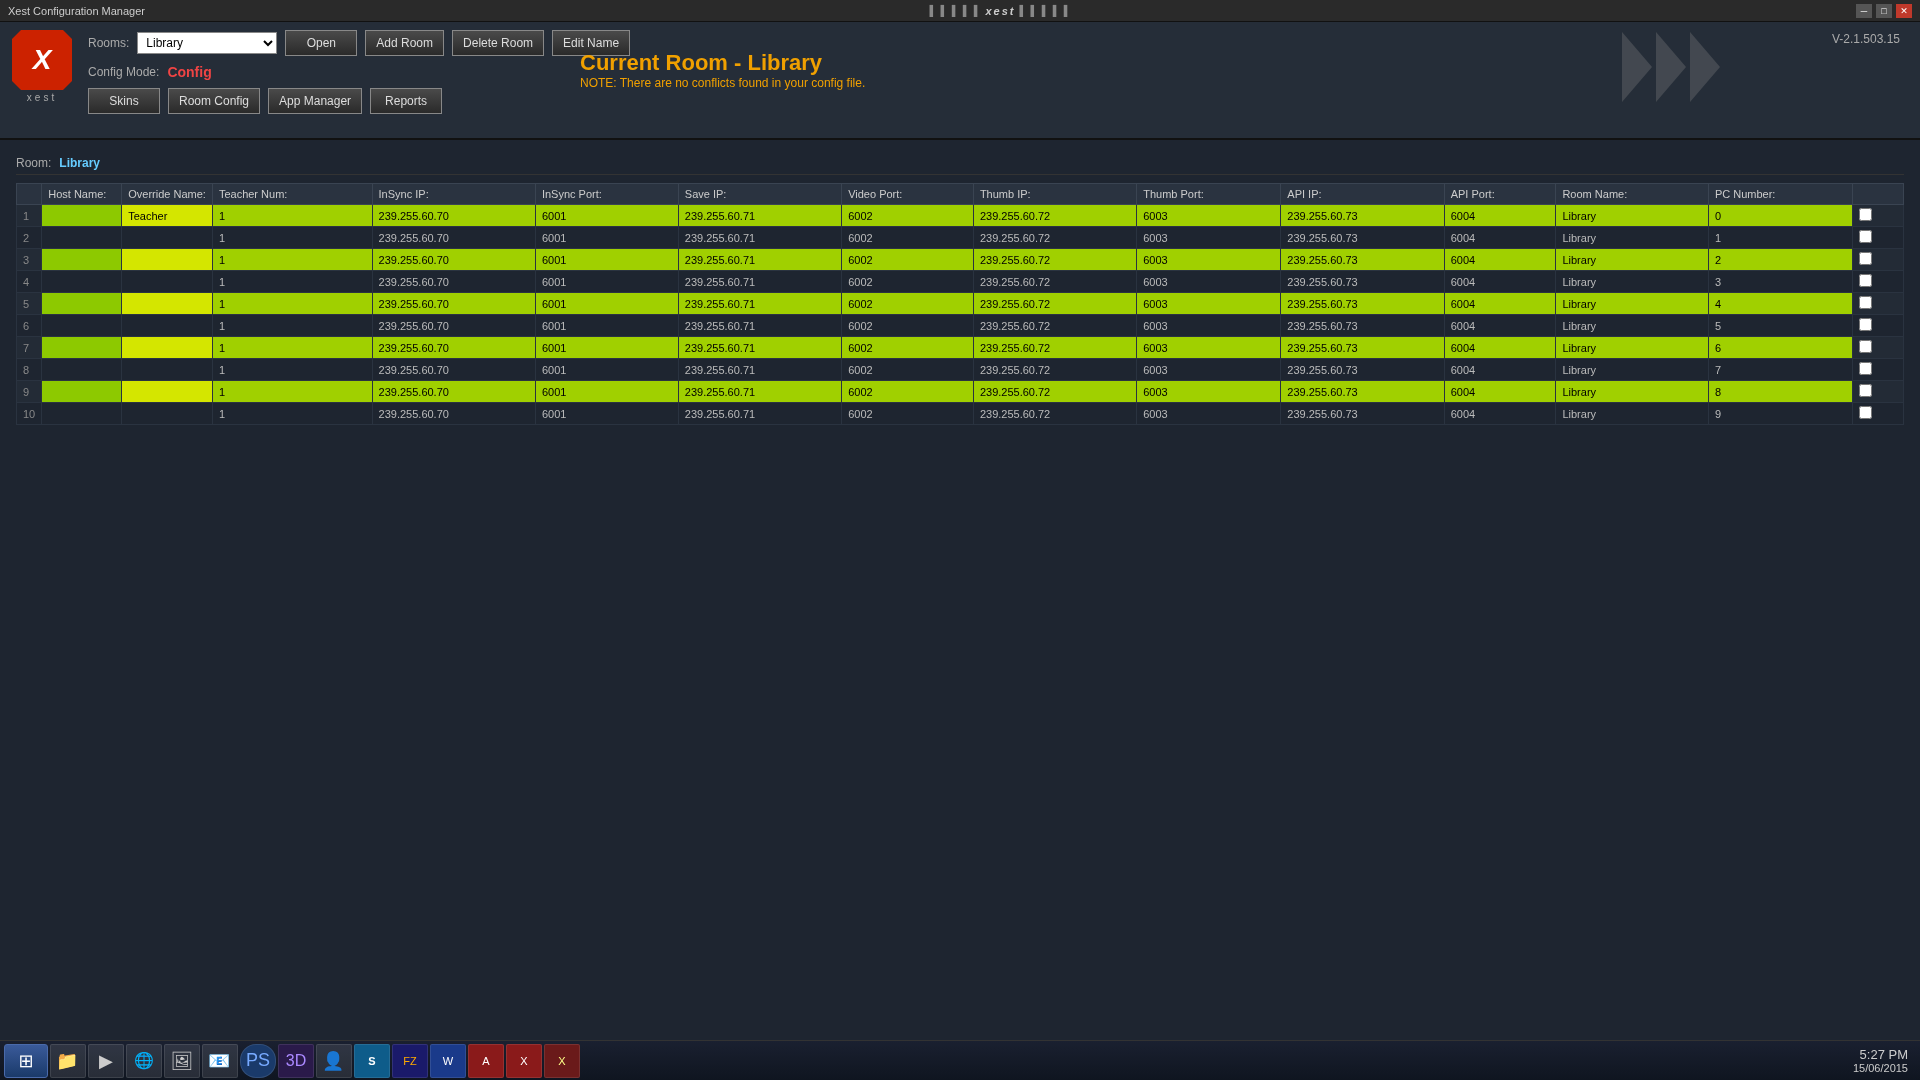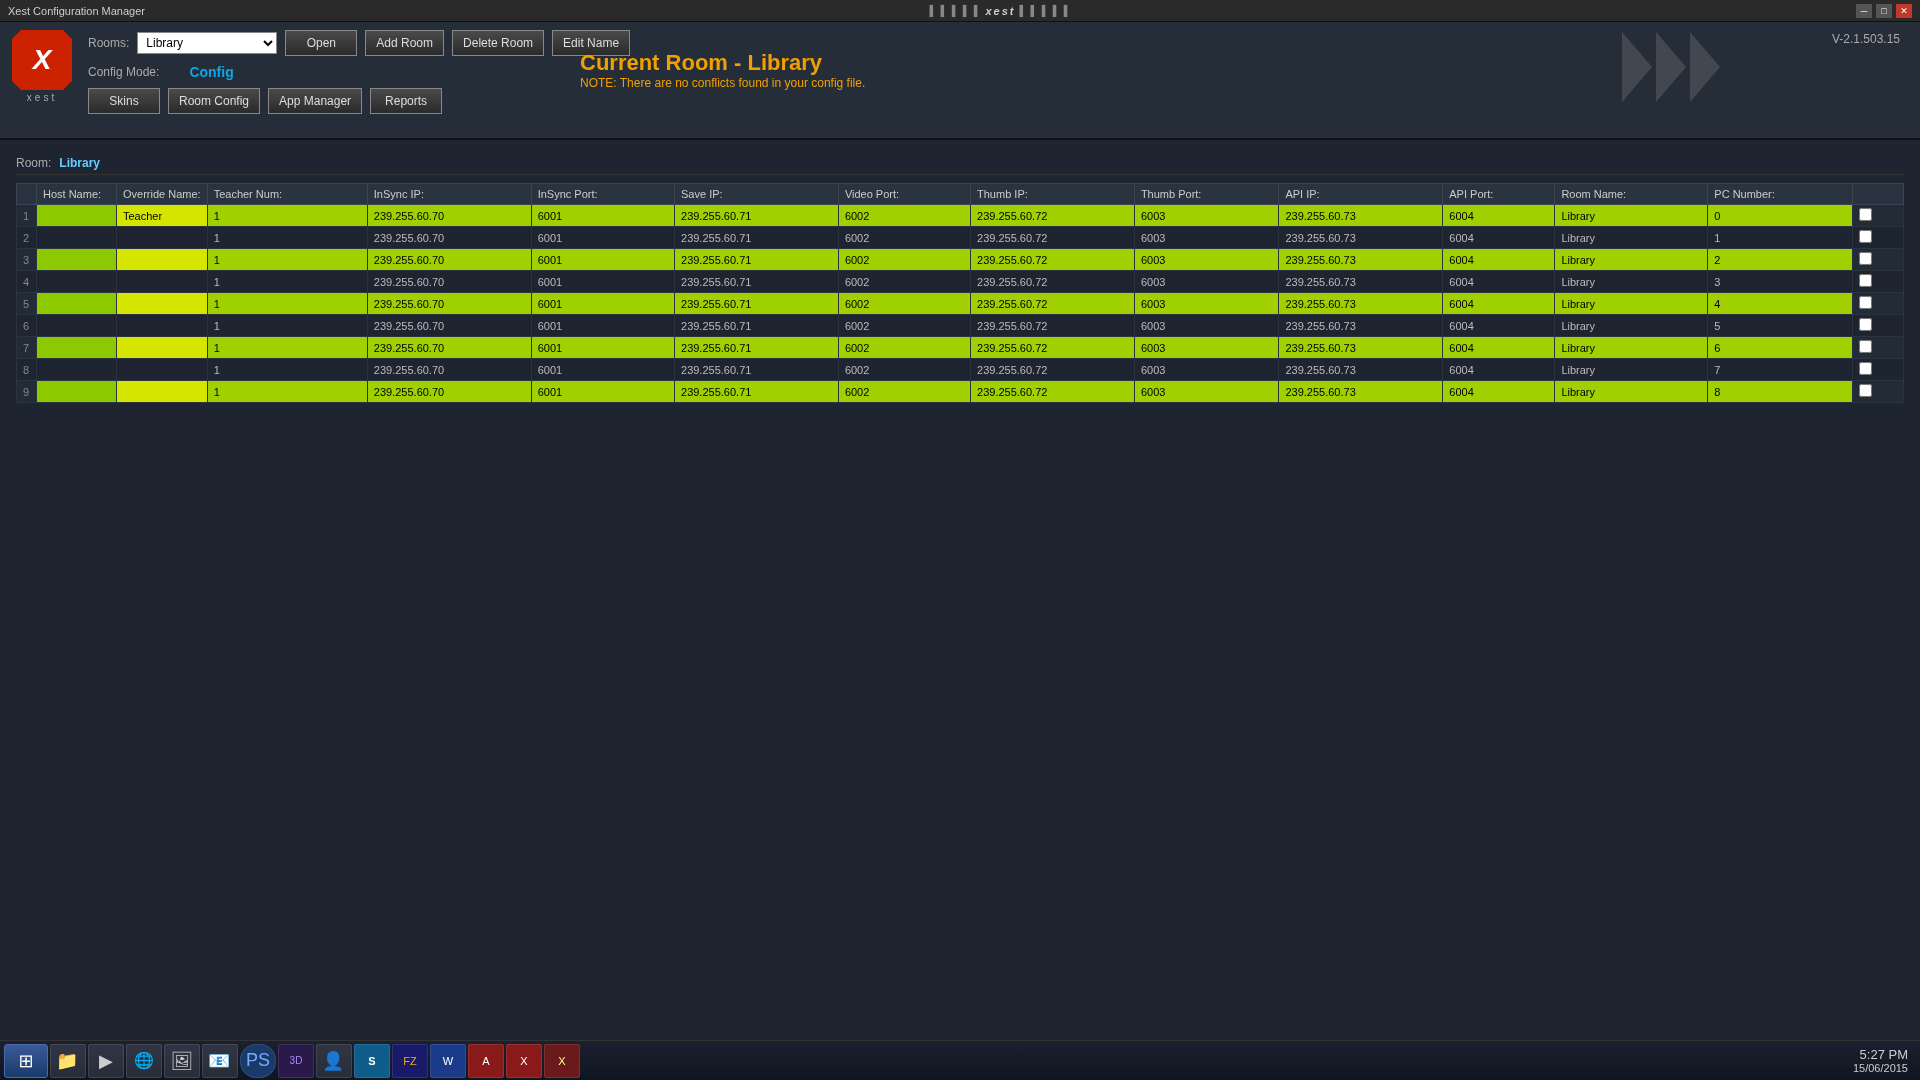--- a/index.html
+++ b/index.html
@@ -130,24 +130,23 @@
     .controls-row2 {
       display: flex;
       align-items: center;
       gap: 8px;
     }
     .config-mode-label {
       color: #aaa;
       font-size: 12px;
     }
     .config-mode-value {
-      color: #0ea5e9;
+      color: #ef4444;
       font-size: 14px;
       font-weight: bold;
-      margin-left: 22px;
     }
 
     
     .current-room-info {
       position: absolute;
       left: 580px;
       top: 28px;
     }
     .current-room-title {
       color: #f0a000;
@@ -566,35 +565,52 @@
               <td style="background: rgb(160, 208, 0); color: rgb(0, 0, 0);">239.255.60.71</td>
               <td style="background: rgb(160, 208, 0); color: rgb(0, 0, 0);">6002</td>
               <td style="background: rgb(160, 208, 0); color: rgb(0, 0, 0);">239.255.60.72</td>
               <td style="background: rgb(160, 208, 0); color: rgb(0, 0, 0);">6003</td>
               <td style="background: rgb(160, 208, 0); color: rgb(0, 0, 0);">239.255.60.73</td>
               <td style="background: rgb(160, 208, 0); color: rgb(0, 0, 0);">6004</td>
               <td style="background: rgb(160, 208, 0); color: rgb(0, 0, 0);">Library</td>
               <td style="background: rgb(160, 208, 0); color: rgb(0, 0, 0);">8</td>
               <td><input type="checkbox" style=""></td>
             </tr>
+            <tr>
+              <td class="row-num">10</td>
+              <td></td>
+              <td></td>
+              <td>1</td>
+              <td>239.255.60.70</td>
+              <td>6001</td>
+              <td>239.255.60.71</td>
+              <td>6002</td>
+              <td>239.255.60.72</td>
+              <td>6003</td>
+              <td>239.255.60.73</td>
+              <td>6004</td>
+              <td>Library</td>
+              <td>9</td>
+              <td><input type="checkbox" style=""></td>
+            </tr>
           </tbody>
       </table>
     </div>
   </div>
 </div>
 
 <div class="taskbar">
   <div class="start-btn">⊞</div>
   <div class="taskbar-icon">📁</div>
   <div class="taskbar-icon">▶</div>
   <div class="taskbar-icon" style="font-size:16px;">🌐</div>
   <div class="taskbar-icon">🖼</div>
   <div class="taskbar-icon">📧</div>
   <div class="taskbar-icon" style="background:#1a3a6a;color:#7af;border-radius:16px;">PS</div>
-  <div class="taskbar-icon" style="font-size:10px;background:#2a1a4a;color:#a8f;">3D</div>
+  <div class="taskbar-icon" style="font-size:16px;background:#2a1a4a;color:#a8f;">3D</div>
   <div class="taskbar-icon">👤</div>
   <div class="taskbar-icon" style="background:#0e5c8a;color:#fff;font-size:11px;font-weight:bold;">S</div>
   <div class="taskbar-icon" style="font-size:11px;background:#1a1a6a;color:#fa0;">FZ</div>
   <div class="taskbar-icon" style="font-size:11px;background:#1a3a8a;color:#fff;">W</div>
   <div class="taskbar-icon" style="font-size:11px;background:#8a1a1a;color:#fff;">A</div>
   <div class="taskbar-icon" style="font-size:11px;background:#8a1a1a;color:#fff;">X</div>
   <div class="taskbar-icon" style="font-size:11px;background:#6a1a1a;color:#ff8;">X</div>
   <div class="taskbar-spacer"></div>
   <div class="taskbar-tray">
     <div class="clock">

